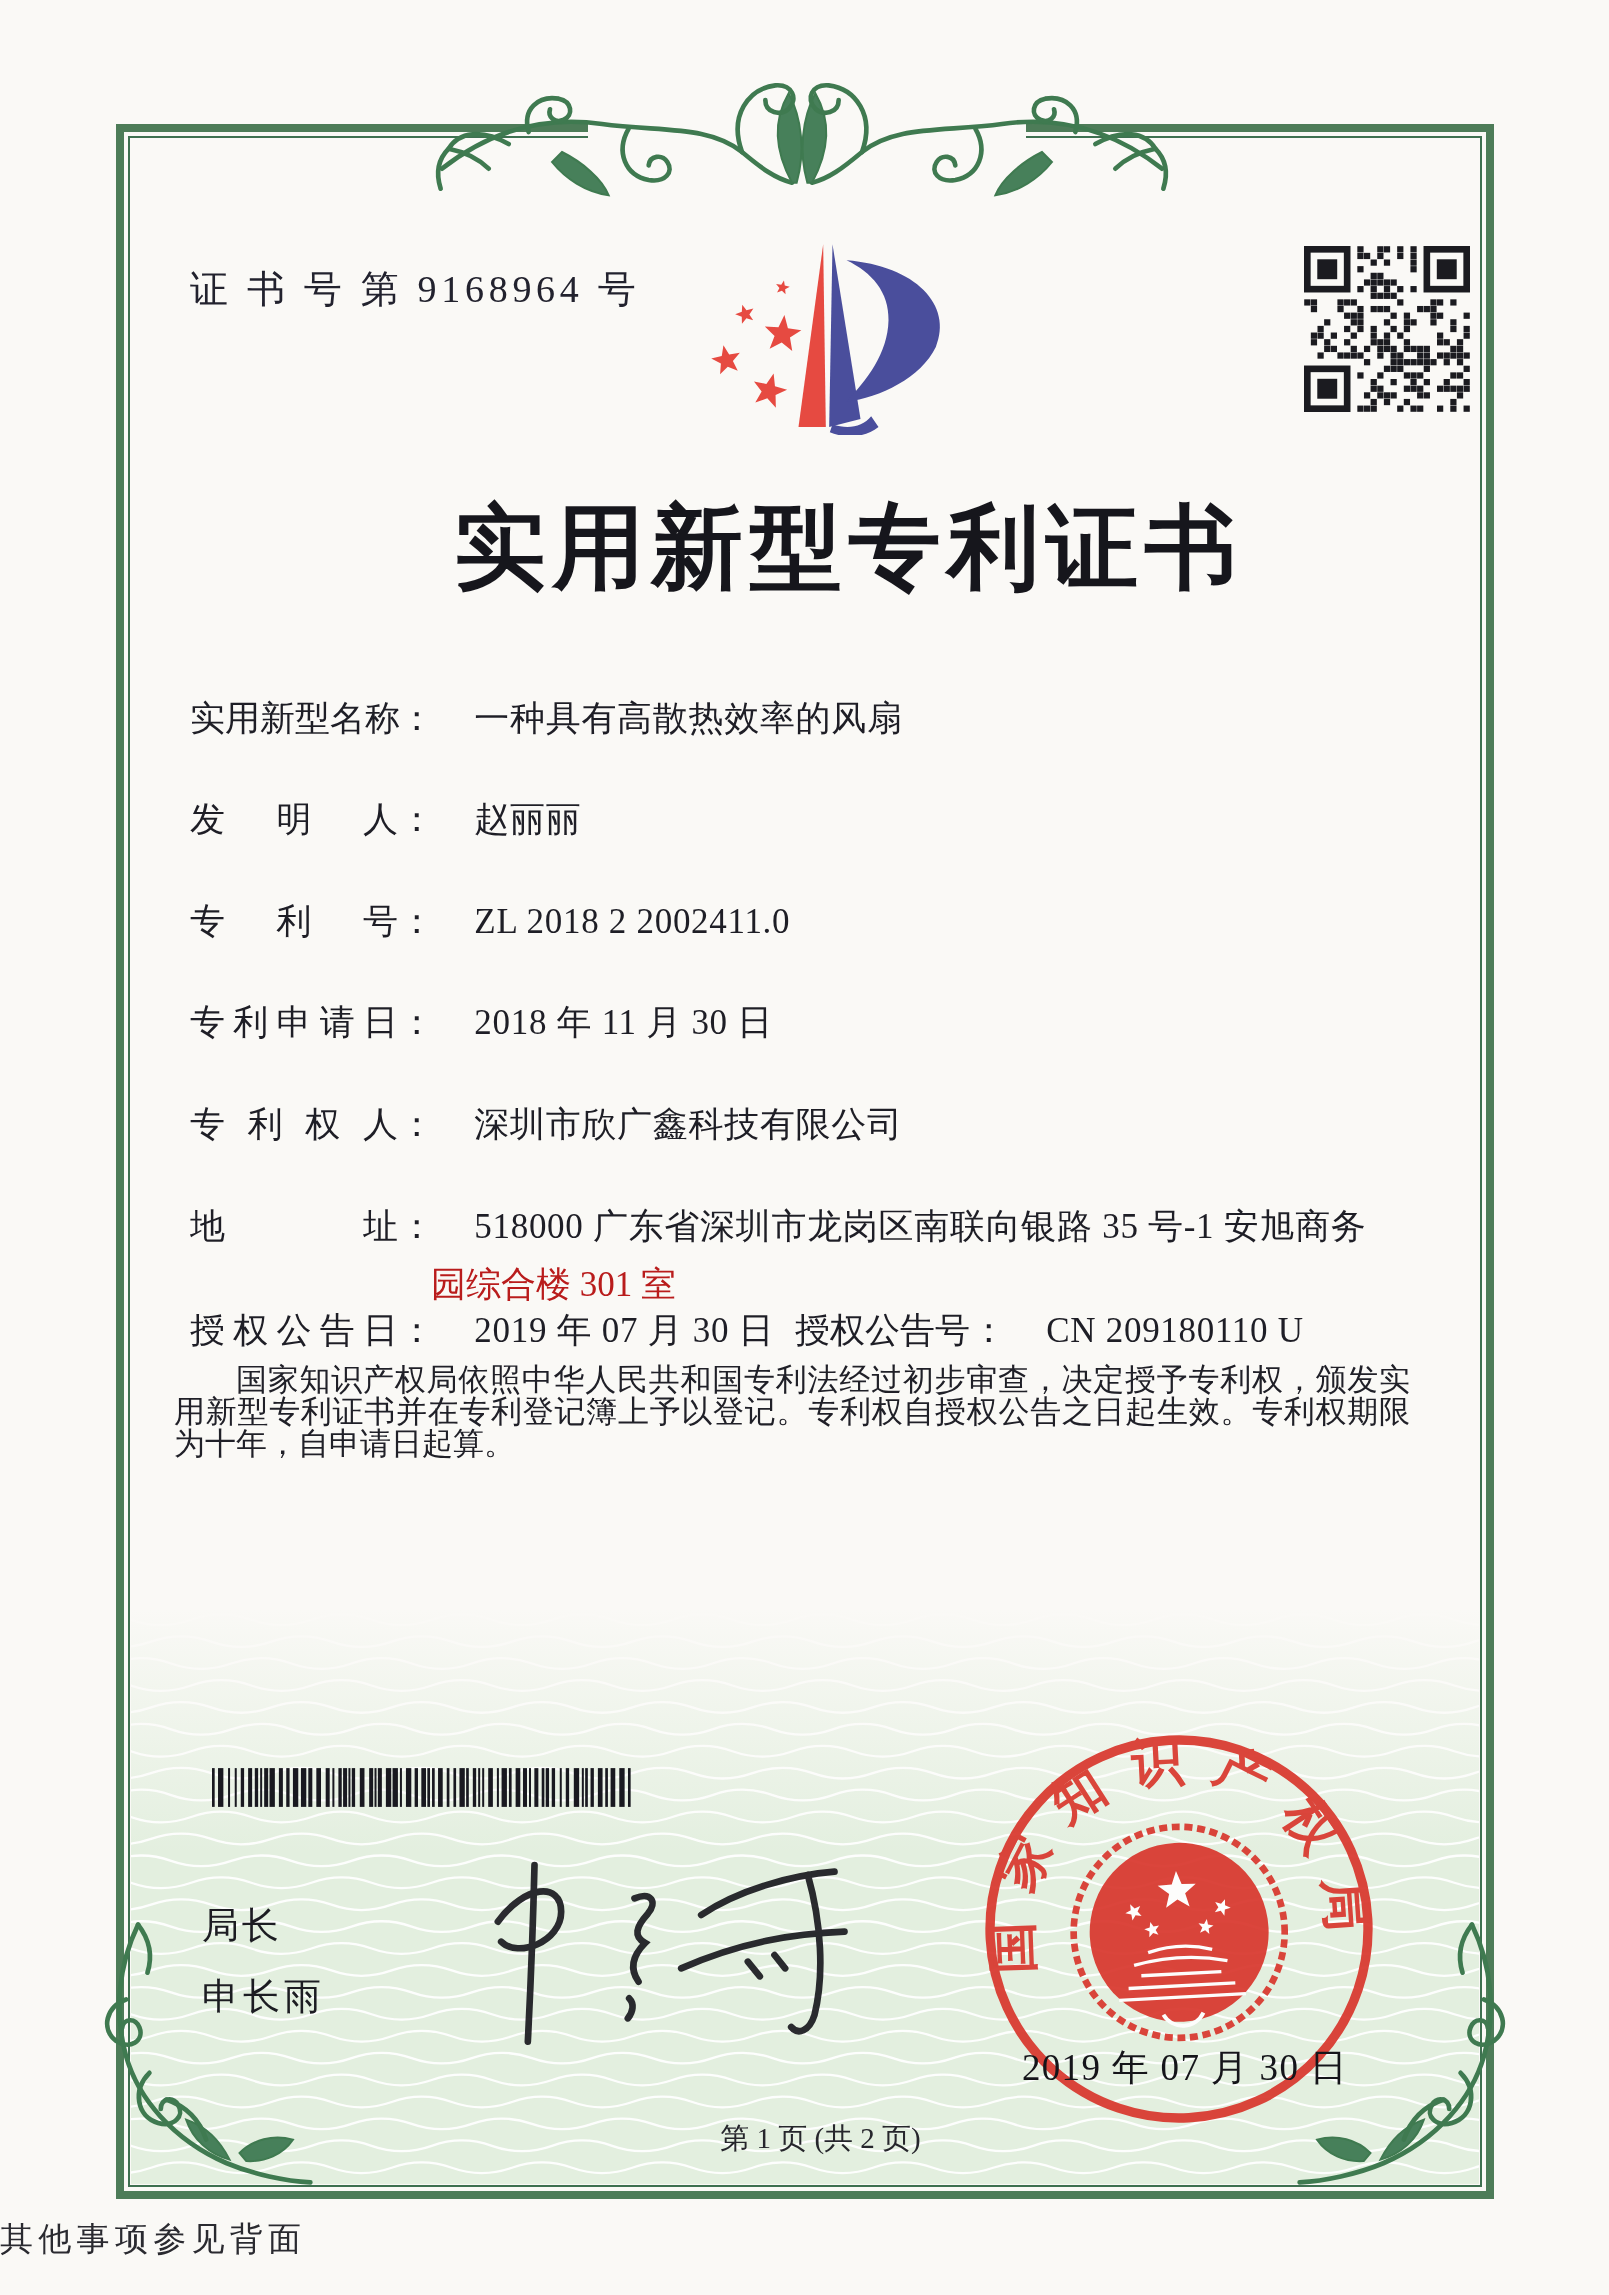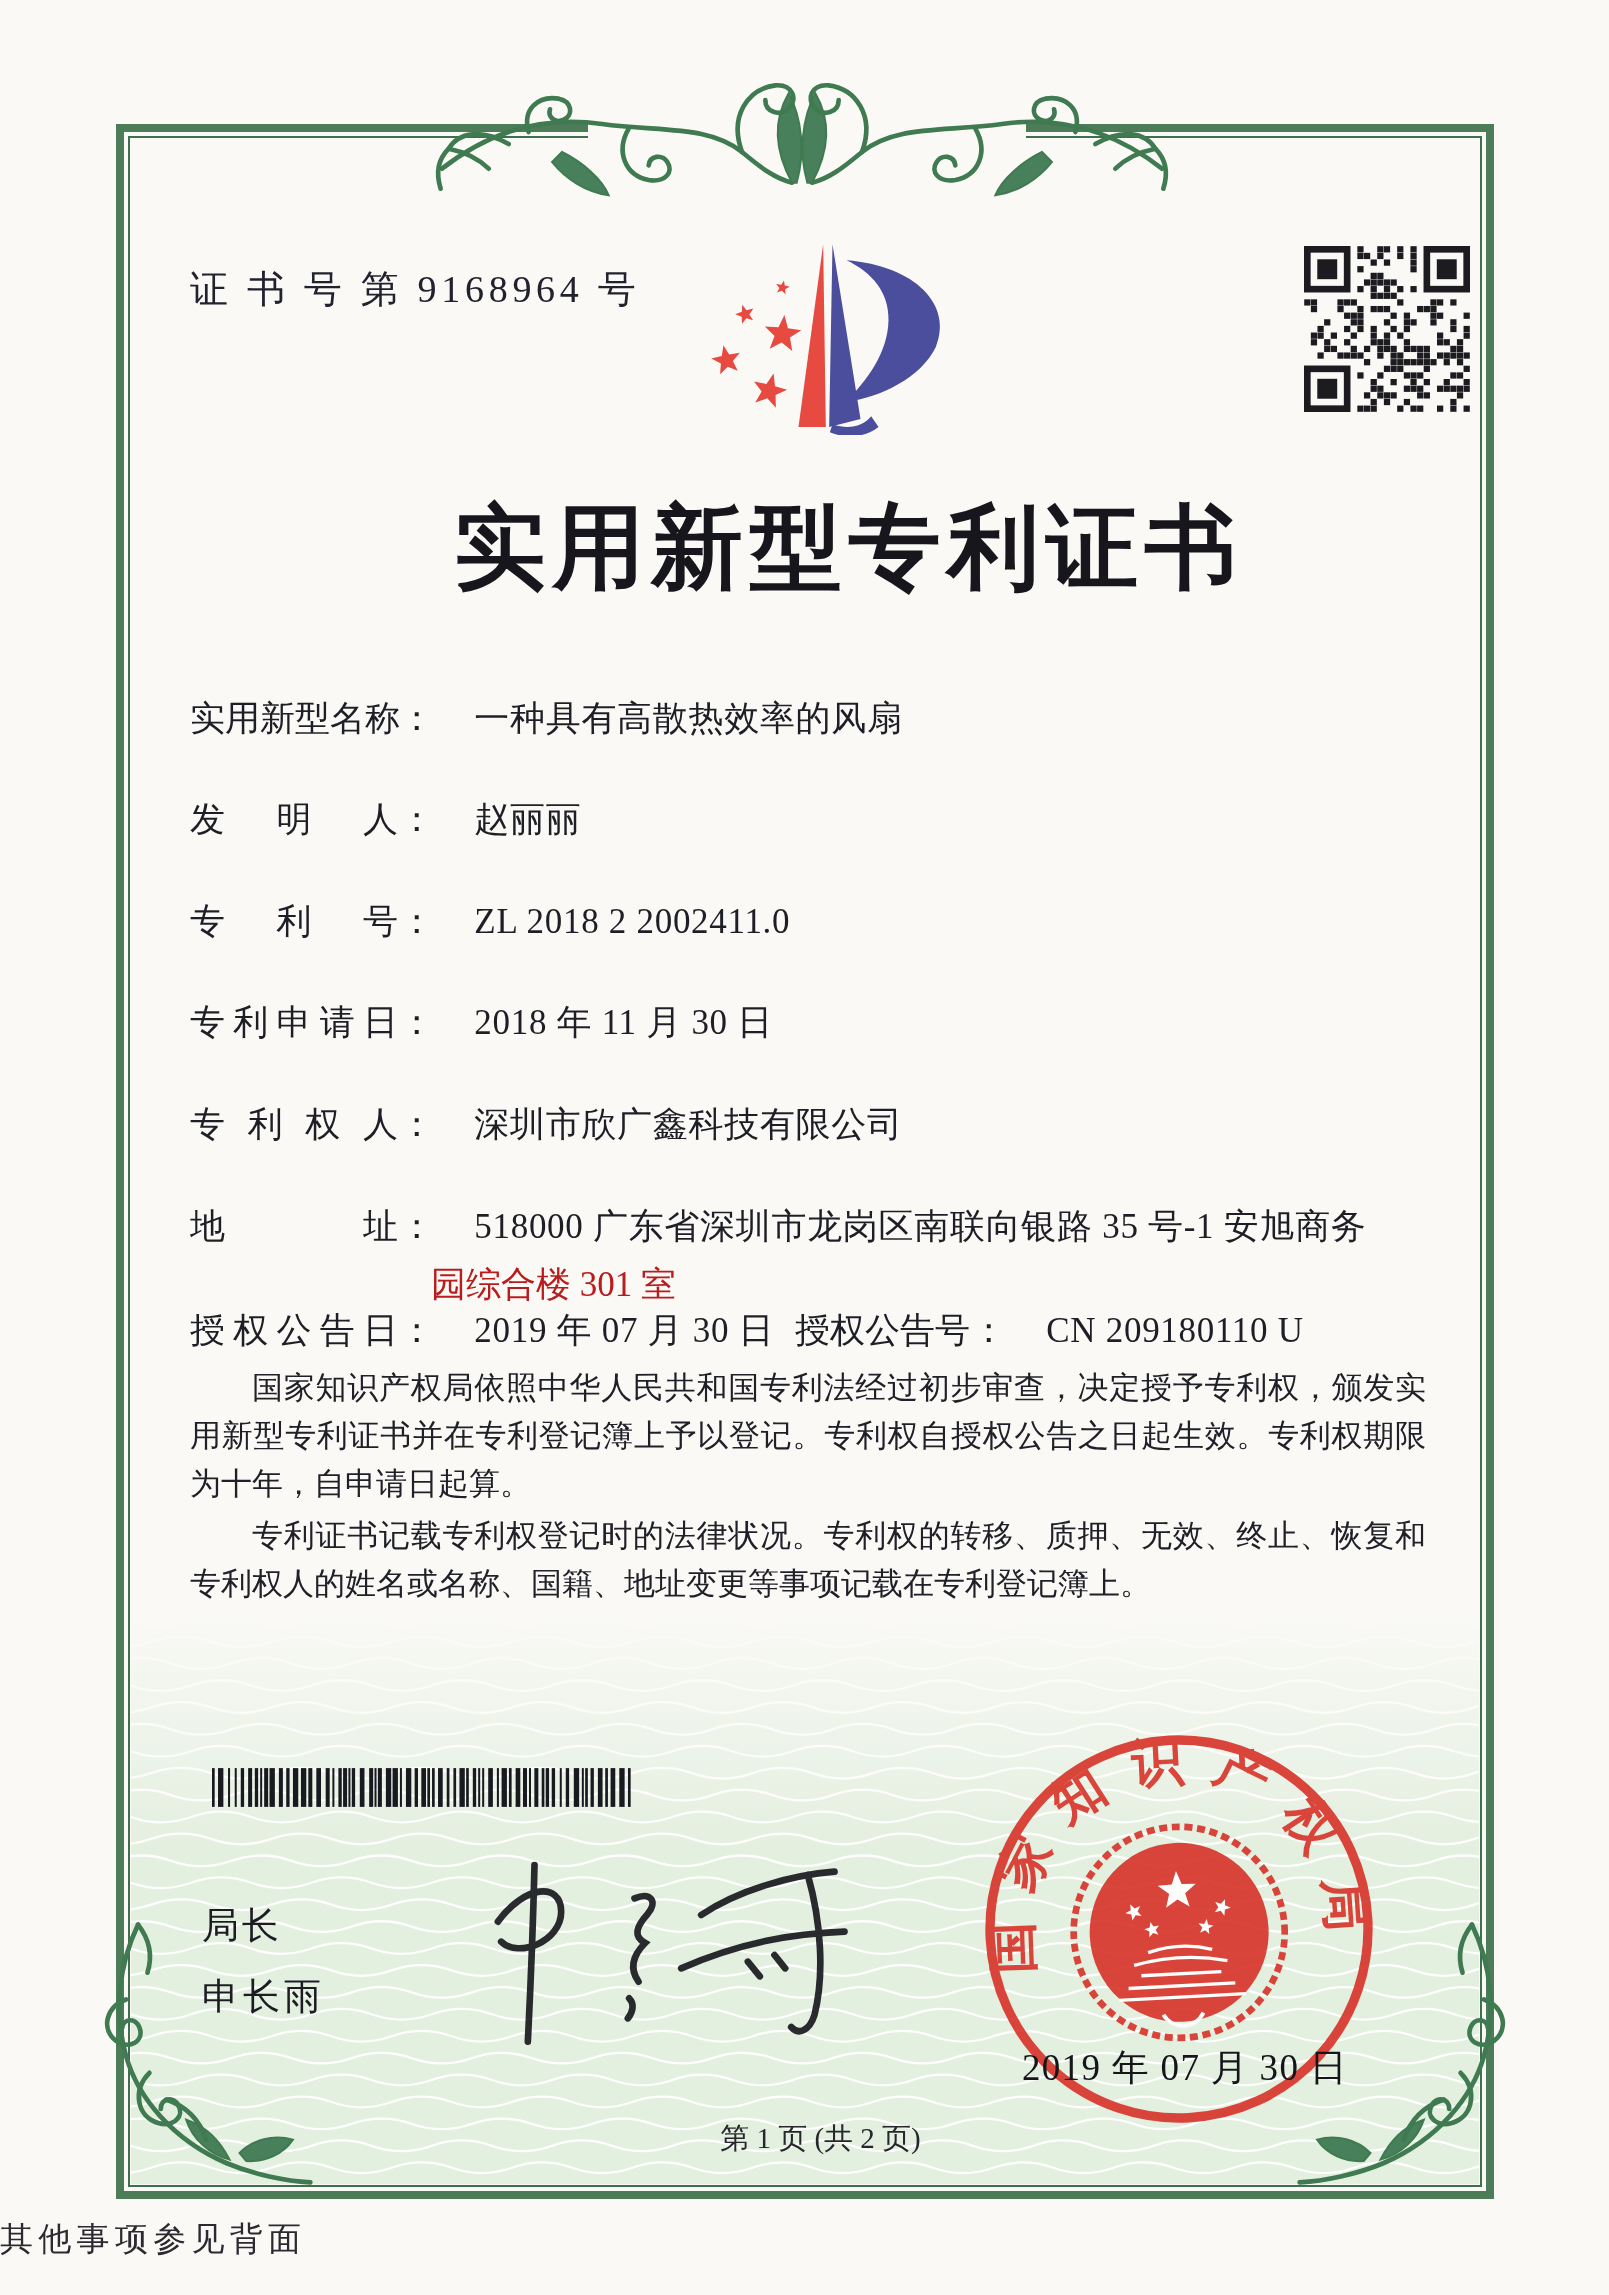--- a/index.html
+++ b/index.html
@@ -31,22 +31,22 @@
   .title{
     left:0;top:486px;width:1609px;text-align:center;
     font-size:92px;font-weight:700;letter-spacing:6.7px;color:#16161c;margin-left:44px;
   }
   .row{left:190px;font-size:35px;white-space:nowrap;color:#1e1e26;}
   .lbl{display:inline-block;width:208px;text-align:justify;text-align-last:justify;vertical-align:baseline;}
   .colon{display:inline-block;margin:0 4px 0 1.3px;}
   .val{letter-spacing:0.7px;margin-left:36px;}
   .addr2{left:431px;top:1261px;font-size:35px;color:#b91c1c;}
   .body-text{
-    left:190px;top:1364px;width:1236px;
-    font-size:31px;line-height:48px;text-align:justify;color:#202028;
+    left:174px;top:1364px;width:1236px;
+    font-size:31px;line-height:32px;text-align:justify;color:#202028;
   }
   .body-text p{margin:0 0 4px 0;text-indent:2em;}
   .director-label{left:202px;top:1901px;font-size:37px;letter-spacing:2.7px;}
   .director-name{left:202px;top:1972px;font-size:37px;letter-spacing:4px;}
   .seal-date{left:1022px;top:2043px;font-size:37px;letter-spacing:1.3px;color:#15151a;white-space:nowrap;}
   .page-ind{left:0;top:2119px;width:1609px;text-align:center;font-size:29px;color:#26262c;margin-left:16px;}
   .back-note{left:0;top:2217px;width:1609px;font-size:33px;letter-spacing:5.3px;color:#2a2a30;}
 </style>
 </head>
 <body>
@@ -351,21 +351,20 @@
 <div class="abs addr2">园综合楼 301 室</div>
 <div class="abs row" style="top:1307px">
   <span class="lbl">授权公告日</span><span class="colon">：</span><span class="val">2019 年 07 月 30 日</span>
 </div>
 <div class="abs row" style="left:795px;top:1307px">
   <span>授权公告号</span><span class="colon">：</span><span class="val">CN 209180110 U</span>
 </div>
 
 <div class="abs body-text">
   <p>国家知识产权局依照中华人民共和国专利法经过初步审查，决定授予专利权，颁发实用新型专利证书并在专利登记簿上予以登记。专利权自授权公告之日起生效。专利权期限为十年，自申请日起算。</p>
-  <p>专利证书记载专利权登记时的法律状况。专利权的转移、质押、无效、终止、恢复和专利权人的姓名或名称、国籍、地址变更等事项记载在专利登记簿上。</p>
 </div>
 
 <svg class="abs" style="left:212px;top:1768px" width="424" height="39" viewBox="0 0 634 58">
   <g id="barcodeBars" fill="#191920">
       <rect x="0" y="0" width="4" height="58"></rect>
       <rect x="9" y="0" width="8" height="58"></rect>
       <rect x="24" y="0" width="3" height="58"></rect>
       <rect x="34" y="0" width="3" height="58"></rect>
       <rect x="43" y="0" width="5" height="58"></rect>
       <rect x="54" y="0" width="6" height="58"></rect>

